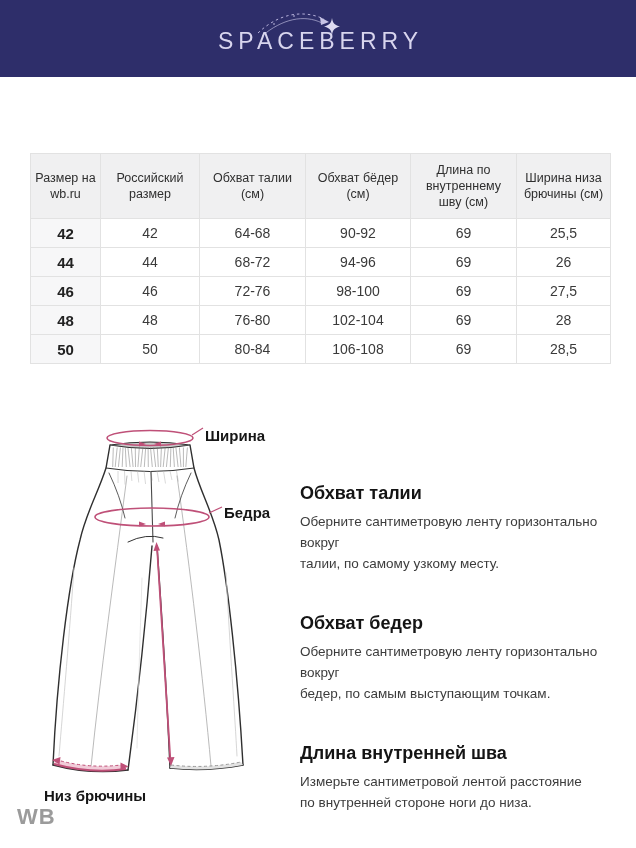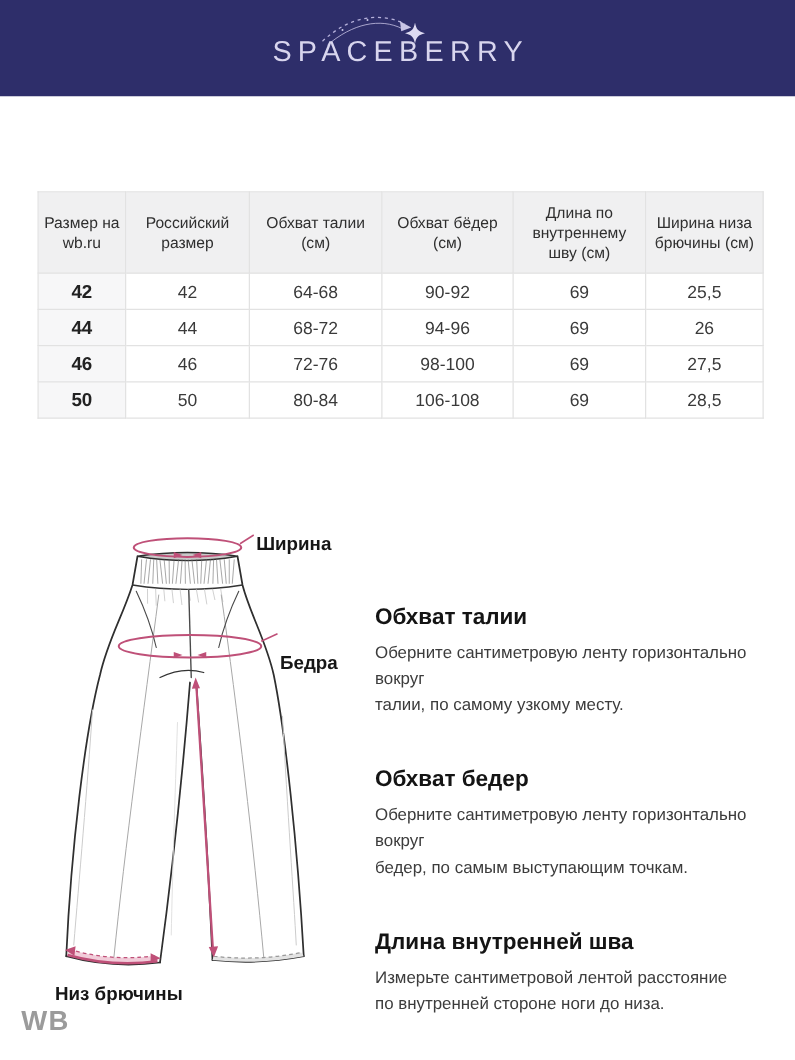--- a/index.html
+++ b/index.html
@@ -35,21 +35,21 @@
   }
   .size-table tbody td{
     background:#ffffff;color:#3a3a3a;font-size:14px;height:26px;
   }
   
   .diagram-svg{position:absolute;left:30px;top:418px;}
   .dlabel{
     position:absolute;color:#161616;font-weight:bold;font-size:15px;line-height:20px;
   }
   .dlabel-waist{left:205px;top:426px;}
-  .dlabel-hips{left:224px;top:503px;margin-top:18px;}
+  .dlabel-hips{left:224px;top:503px;}
   .dlabel-seam{left:179px;top:636px;width:94px;}
   .dlabel-hem{left:44px;top:786px;}
   
   .info-col{position:absolute;left:300px;top:444px;width:312px;}
   .model-line{font-size:17px;line-height:30px;color:#1c1c1c;}
   .model-line .lbl{font-weight:bold;}
   .guide{margin-top:15px;}
   .guide-section{margin-top:38px;}
   .guide-section h3{
     margin:0 0 7px 0;font-size:18px;line-height:22px;color:#141414;font-weight:bold;
@@ -116,20 +116,28 @@
           <td>69</td>
           <td>26</td>
         </tr>
         <tr>
           <th scope="row">46</th>
           <td>46</td>
           <td>72-76</td>
           <td>98-100</td>
           <td>69</td>
           <td>27,5</td>
+        </tr>
+        <tr>
+          <th scope="row">48</th>
+          <td>48</td>
+          <td>76-80</td>
+          <td>102-104</td>
+          <td>69</td>
+          <td>28</td>
         </tr>
         <tr>
           <th scope="row">50</th>
           <td>50</td>
           <td>80-84</td>
           <td>106-108</td>
           <td>69</td>
           <td>28,5</td>
         </tr>
       </tbody>

